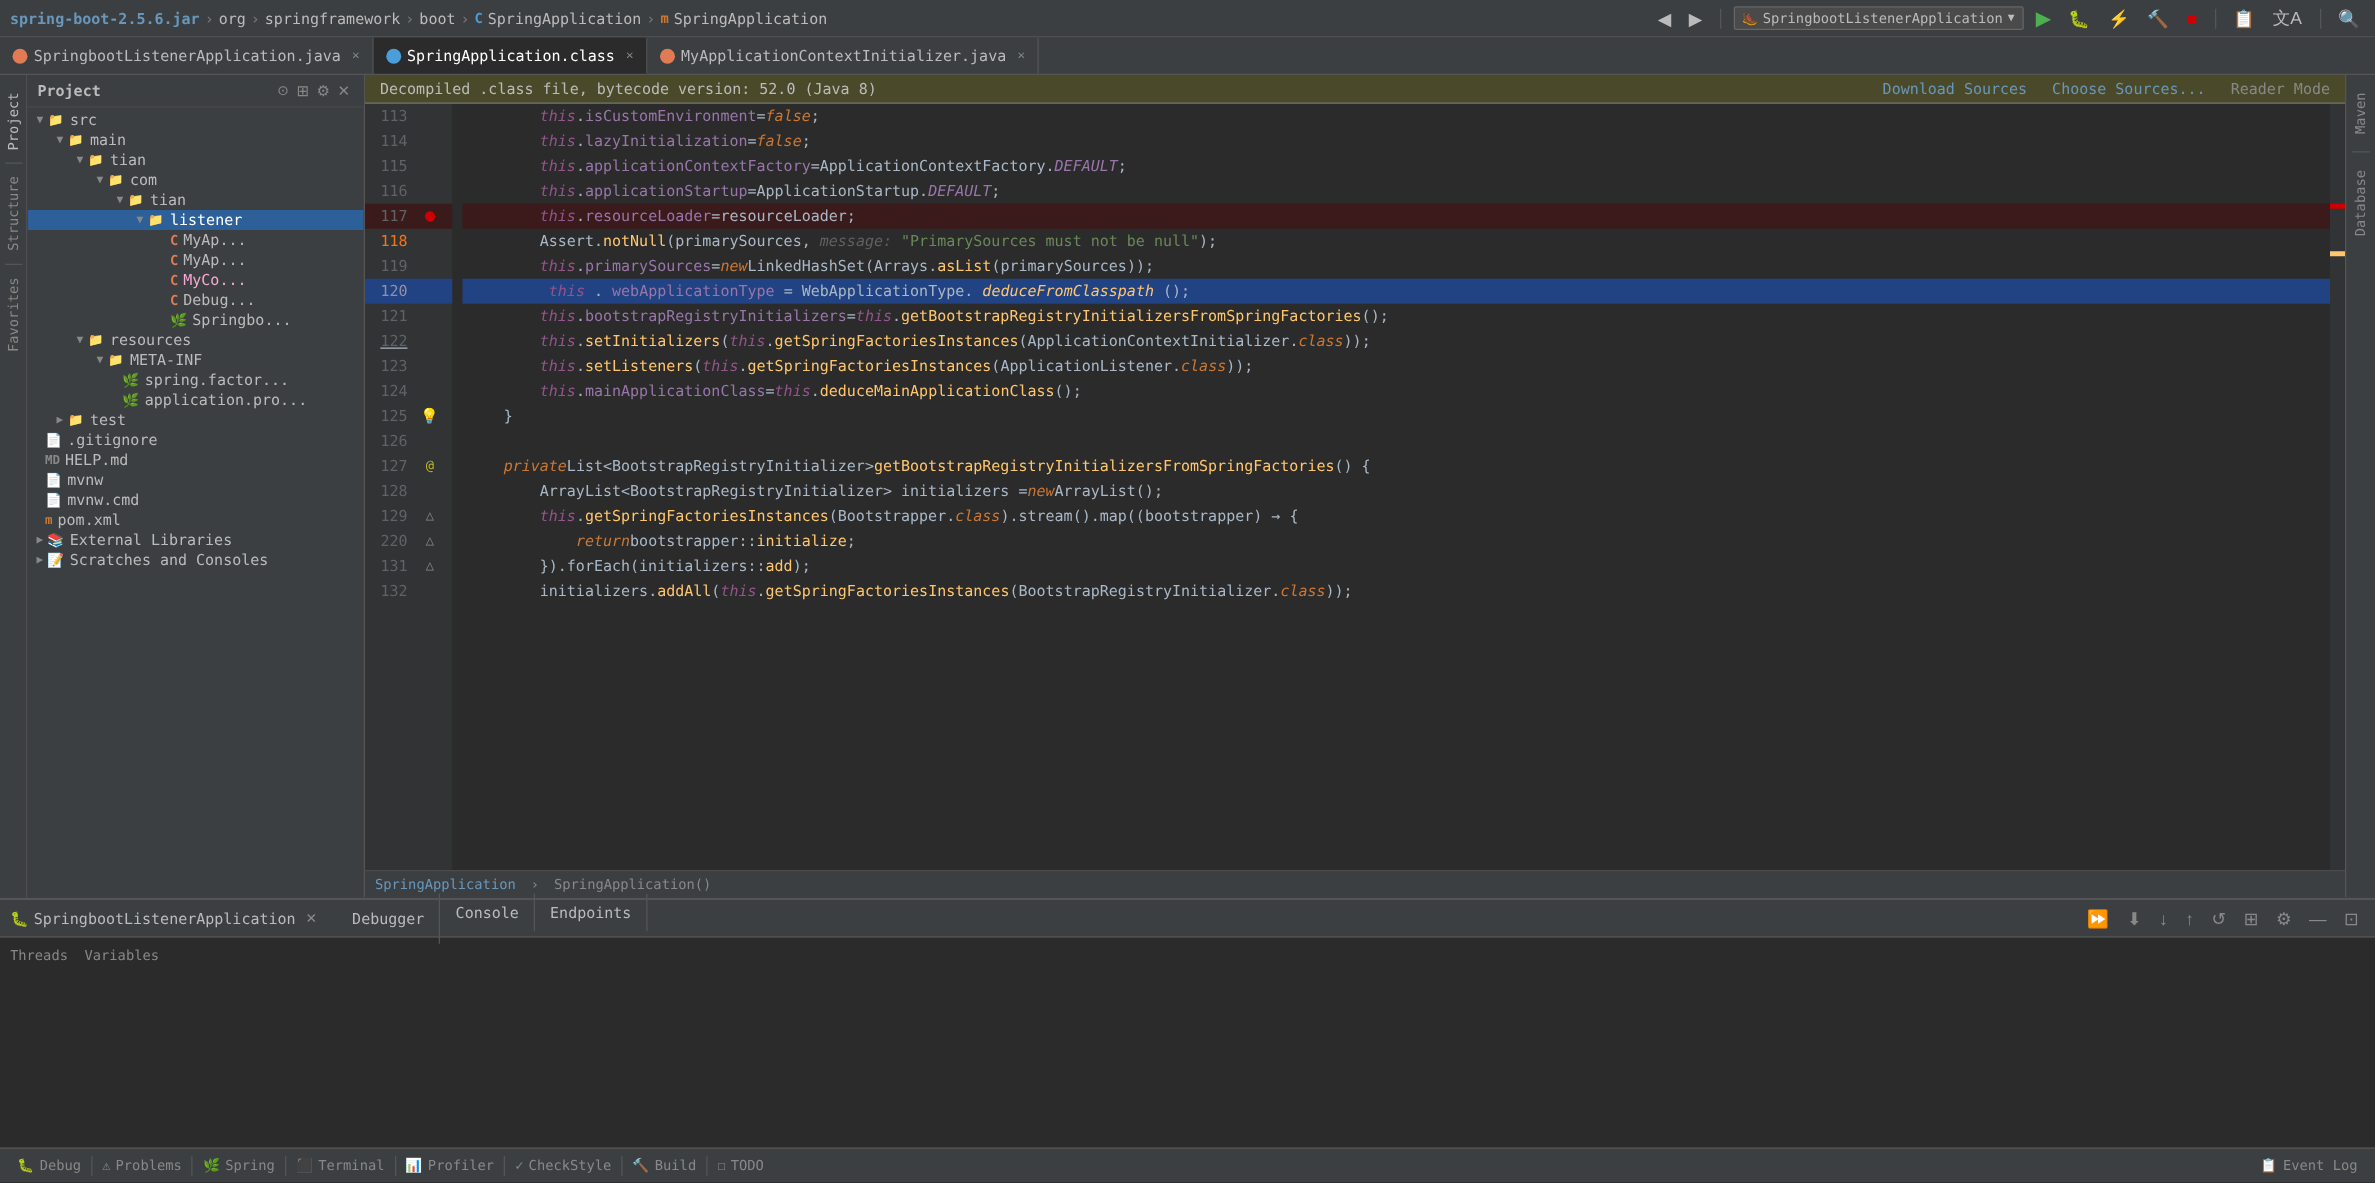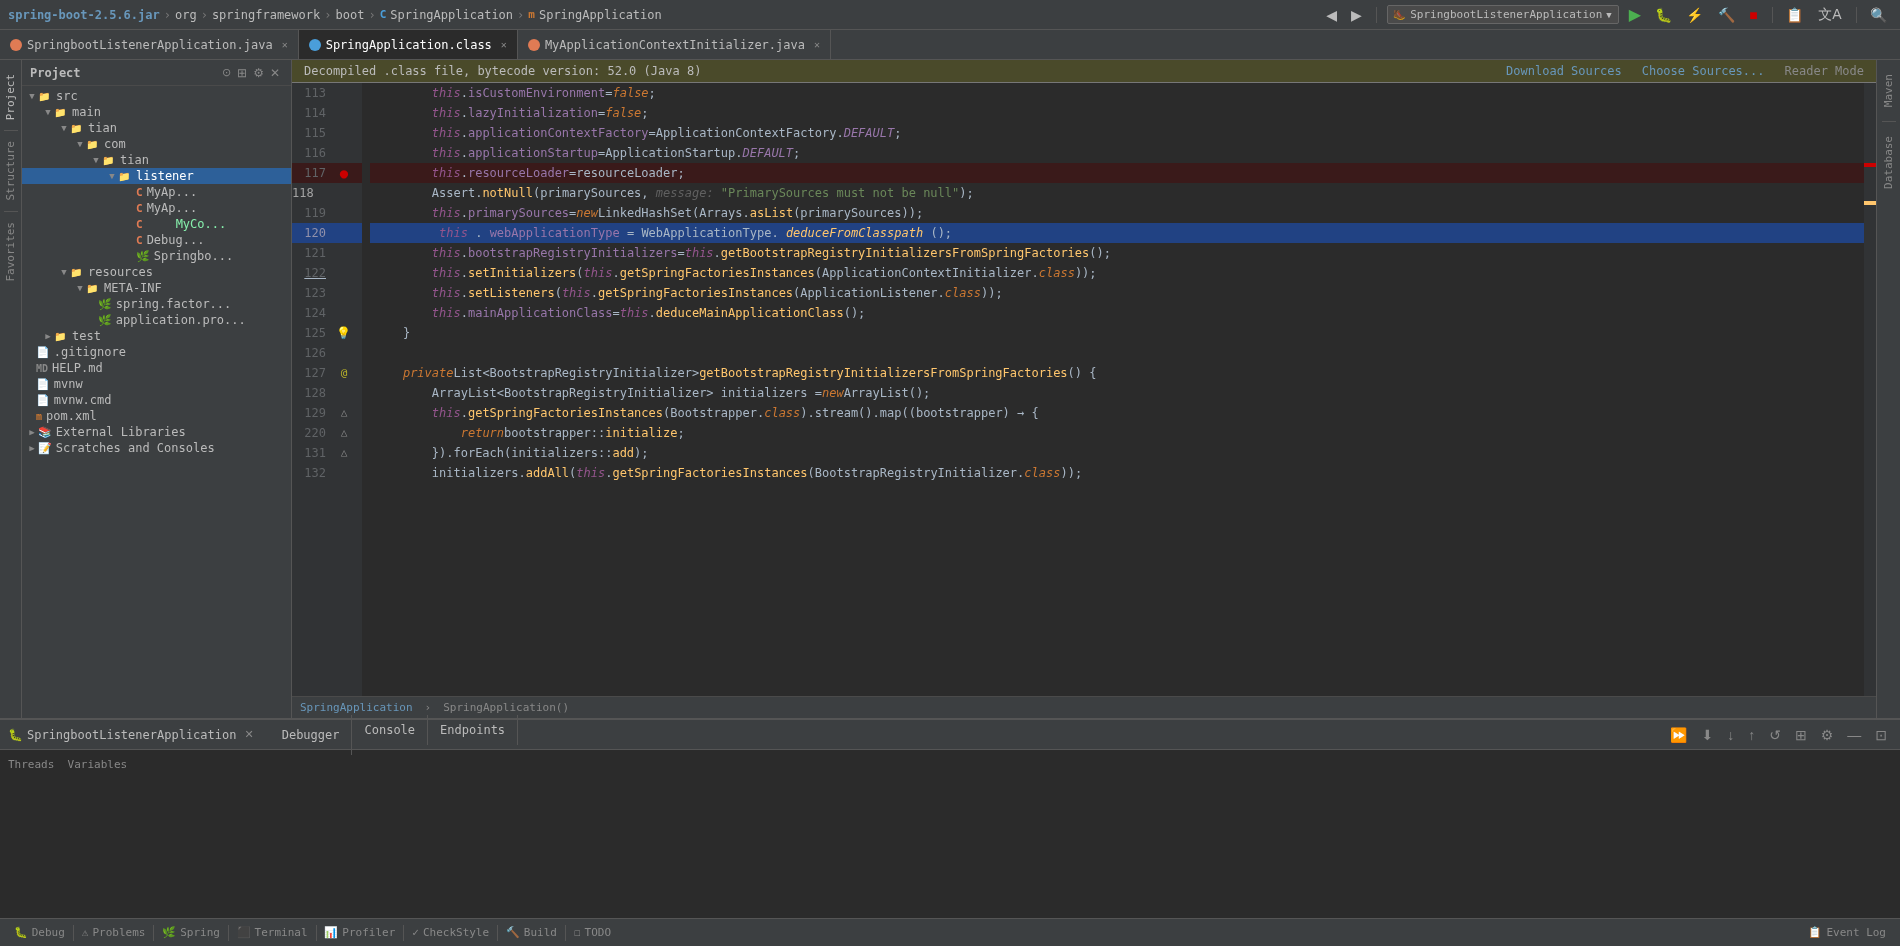--- a/index.html
+++ b/index.html
@@ -212,21 +212,21 @@
 
         <div class="tree-item" style="padding-left:106px;">
           <span class="tree-arrow" style="width:8px;"></span>
           <span style="color:#e07b54;font-weight:bold;font-size:11px;margin-right:4px;">C</span>
           <span style="font-size:12px;color:#bbbbbb;">MyAp...</span>
         </div>
 
         <div class="tree-item" style="padding-left:106px;">
           <span class="tree-arrow" style="width:8px;"></span>
           <span style="color:#e07b54;font-weight:bold;font-size:11px;margin-right:4px;">C</span>
-          <span style="font-size:12px;color:#86efac;margin-left:29px;">MyCo...</span>
+          <span style="font-size:12px;color:#f9a8d4;">MyCo...</span>
         </div>
 
         <div class="tree-item" style="padding-left:106px;">
           <span class="tree-arrow" style="width:8px;"></span>
           <span style="color:#e07b54;font-weight:bold;font-size:11px;margin-right:4px;">C</span>
           <span style="font-size:12px;color:#bbbbbb;">Debug...</span>
         </div>
 
         <div class="tree-item" style="padding-left:106px;">
           <span class="tree-arrow" style="width:8px;"></span>
@@ -348,21 +348,21 @@
             <span style="min-width:8px;"></span>
           </div>
 
           <div style="display:flex;height:20px;align-items:center;background:#3a1a1a;">
             <span style="min-width:42px;text-align:right;color:#606366;padding-right:8px;font-size:12px;user-select:none;">117</span>
             <span style="min-width:20px;text-align:center;color:#cc0000;font-size:14px;cursor:pointer;">●</span>
             <span style="min-width:8px;"></span>
           </div>
 
           <div style="display:flex;height:20px;align-items:center;">
-            <span style="min-width:42px;text-align:left;color:#a3a3a3;padding-right:8px;font-size:12px;user-select:none;">118</span>
+            <span style="min-width:42px;text-align:right;color:#f97316;padding-right:8px;font-size:12px;user-select:none;">118</span>
             <span style="min-width:20px;"></span>
             <span style="min-width:8px;"></span>
           </div>
 
           <div style="display:flex;height:20px;align-items:center;">
             <span style="min-width:42px;text-align:right;color:#606366;padding-right:8px;font-size:12px;user-select:none;">119</span>
             <span style="min-width:20px;"></span>
             <span style="min-width:8px;"></span>
           </div>
 

